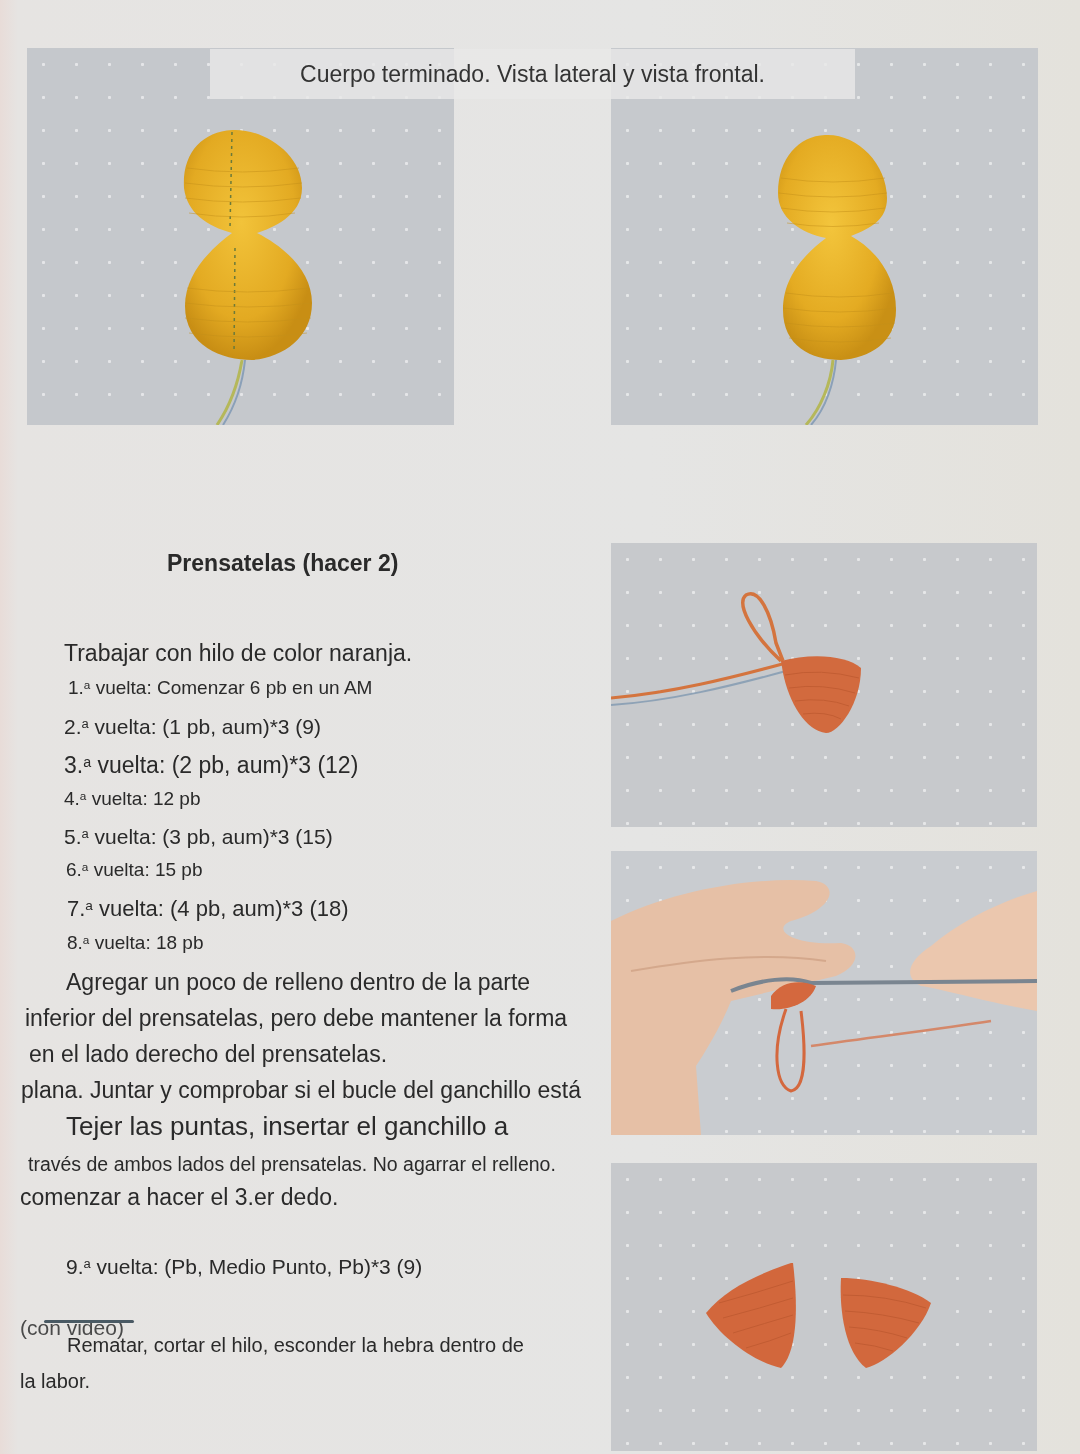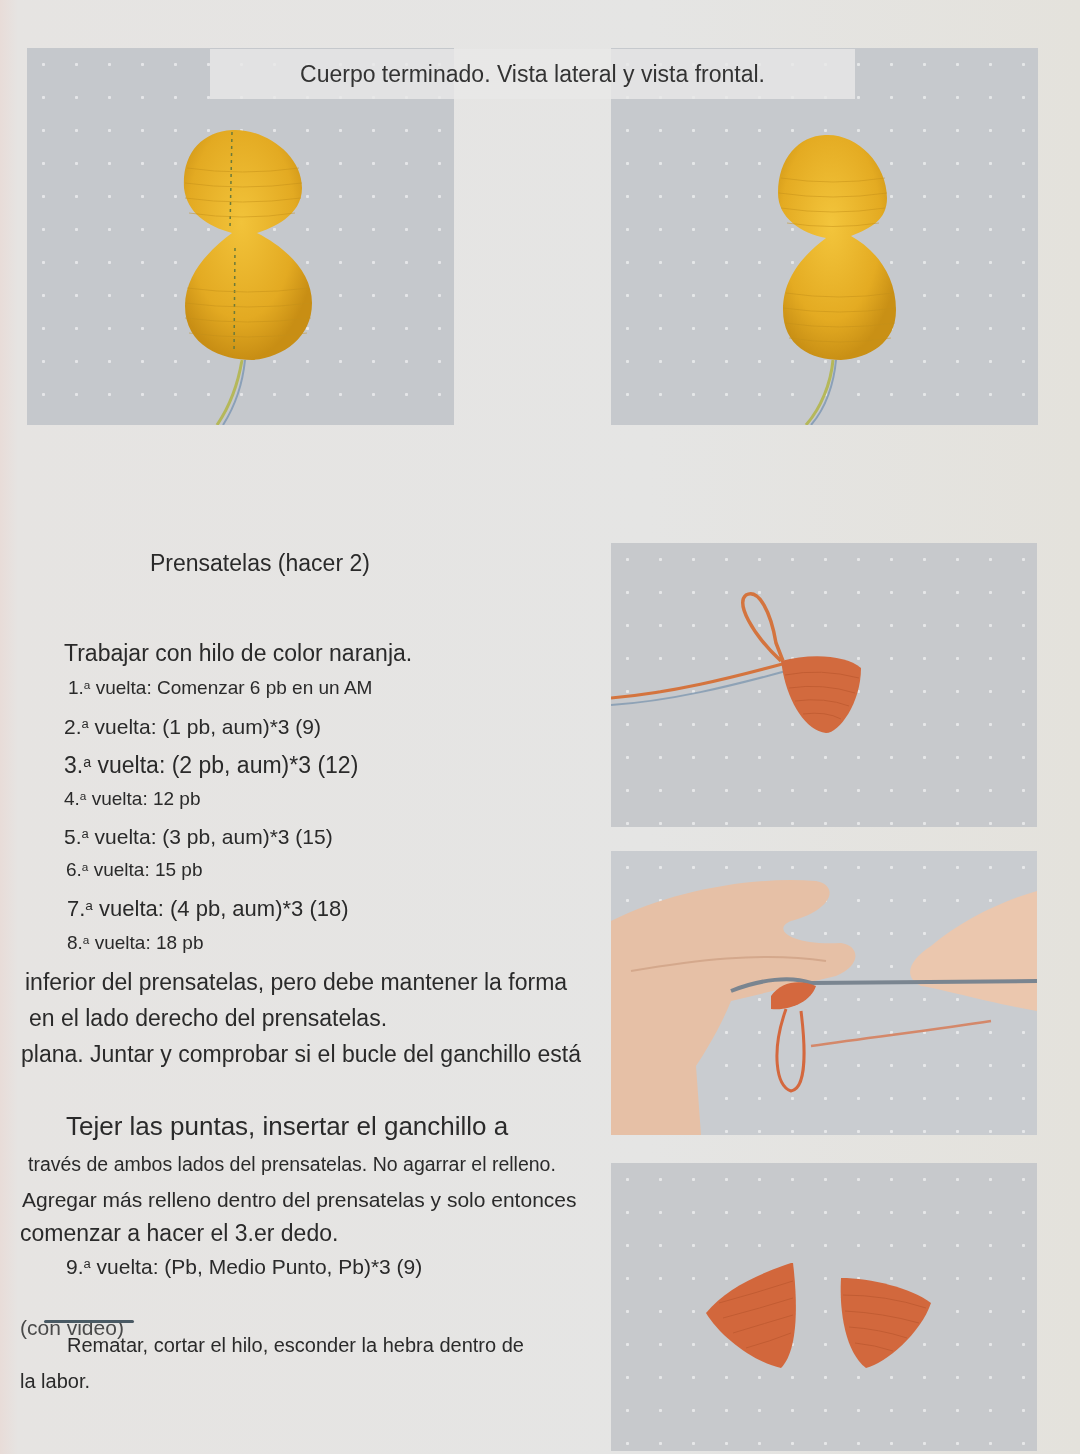--- a/index.html
+++ b/index.html
@@ -21,21 +21,21 @@
   #photo-hands { left: 611px; top: 851px; width: 426px; height: 284px; background-color: #c9ccd0; }
   #photo-finished { left: 611px; top: 1163px; width: 426px; height: 288px; }
 
   .caption-box {
     position: absolute; left: 210px; top: 49px; width: 645px; height: 50px;
     background: rgba(232,232,232,0.82);
     display: flex; align-items: center; justify-content: center;
     font-size: 23px; color: #333;
   }
   .t { position: absolute; white-space: nowrap; color: #2a2a2a; }
-  .section-title { left: 150px; top: 550px; font-size: 23px; }
+  .section-title { left: 167px; top: 550px; font-size: 23px; font-weight: bold; }
   .intro { left: 64px; top: 640px; font-size: 23px; }
   .r1 { left: 68px; top: 677px; font-size: 19px; }
   .r2 { left: 64px; top: 715px; font-size: 21px; }
   .r3 { left: 64px; top: 752px; font-size: 23px; }
   .r4 { left: 64px; top: 788px; font-size: 19px; }
   .r5 { left: 64px; top: 825px; font-size: 21px; }
   .r6 { left: 66px; top: 859px; font-size: 19px; }
   .r7 { left: 67px; top: 896px; font-size: 22px; }
   .r8 { left: 67px; top: 932px; font-size: 19px; }
   .para1 { position: absolute; left: 20px; top: 964px; width: 540px; font-size: 23px; line-height: 36px; color: #2a2a2a; }
@@ -122,29 +122,29 @@
 <div class="t r1"><span>1.</span><sup class="ord">a</sup><span> vuelta: Comenzar 6 pb en un AM</span></div>
 <div class="t r2"><span>2.</span><sup class="ord">a</sup><span> vuelta: (1 pb, aum)*3 (9)</span></div>
 <div class="t r3"><span>3.</span><sup class="ord">a</sup><span> vuelta: (2 pb, aum)*3 (12)</span></div>
 <div class="t r4"><span>4.</span><sup class="ord">a</sup><span> vuelta: 12 pb</span></div>
 <div class="t r5"><span>5.</span><sup class="ord">a</sup><span> vuelta: (3 pb, aum)*3 (15)</span></div>
 <div class="t r6"><span>6.</span><sup class="ord">a</sup><span> vuelta: 15 pb</span></div>
 <div class="t r7"><span>7.</span><sup class="ord">a</sup><span> vuelta: (4 pb, aum)*3 (18)</span></div>
 <div class="t r8"><span>8.</span><sup class="ord">a</sup><span> vuelta: 18 pb</span></div>
 
 <div class="para1">
+  <span style="padding-left:46px">Agregar un poco de relleno dentro de la parte</span>
   <span style="padding-left:5px">inferior del prensatelas, pero debe mantener la forma</span>
   <span style="padding-left:9px">en el lado derecho del prensatelas.</span>
   <span style="padding-left:1px">plana. Juntar y comprobar si el bucle del ganchillo está</span>
 </div>
 
 <div class="para2">
   <span class="p2l1">Tejer las puntas, insertar el ganchillo a</span>
   <span class="p2l2">través de ambos lados del prensatelas. No agarrar el relleno.</span>
-  <span class="p2l3">Agregar más relleno dentro del prensatelas y solo entonces</span>
   <span class="p2l4">comenzar a hacer el 3.er dedo.</span>
 </div>
 
 <div class="t r9"><span>9.</span><sup class="ord">a</sup><span> vuelta: (Pb, Medio Punto, Pb)*3 (9)</span></div>
 
 <a class="video-link">(con video)</a>
 <div class="video-underline"></div>
 
 <div class="para3">
   <span class="first">Rematar, cortar el hilo, esconder la hebra dentro de</span>

